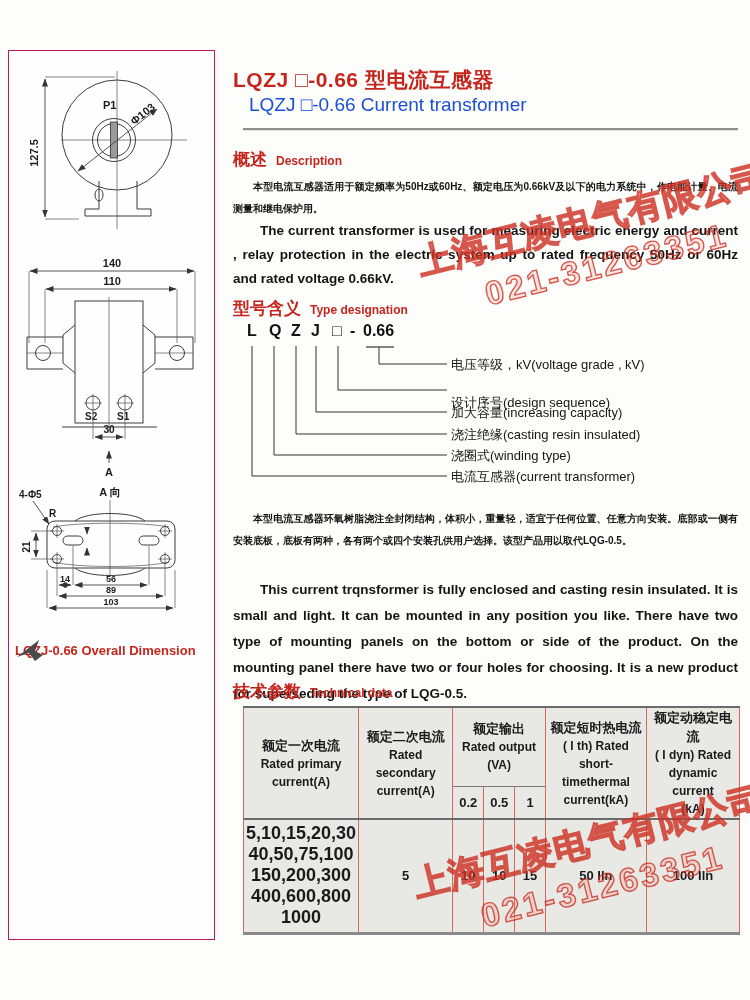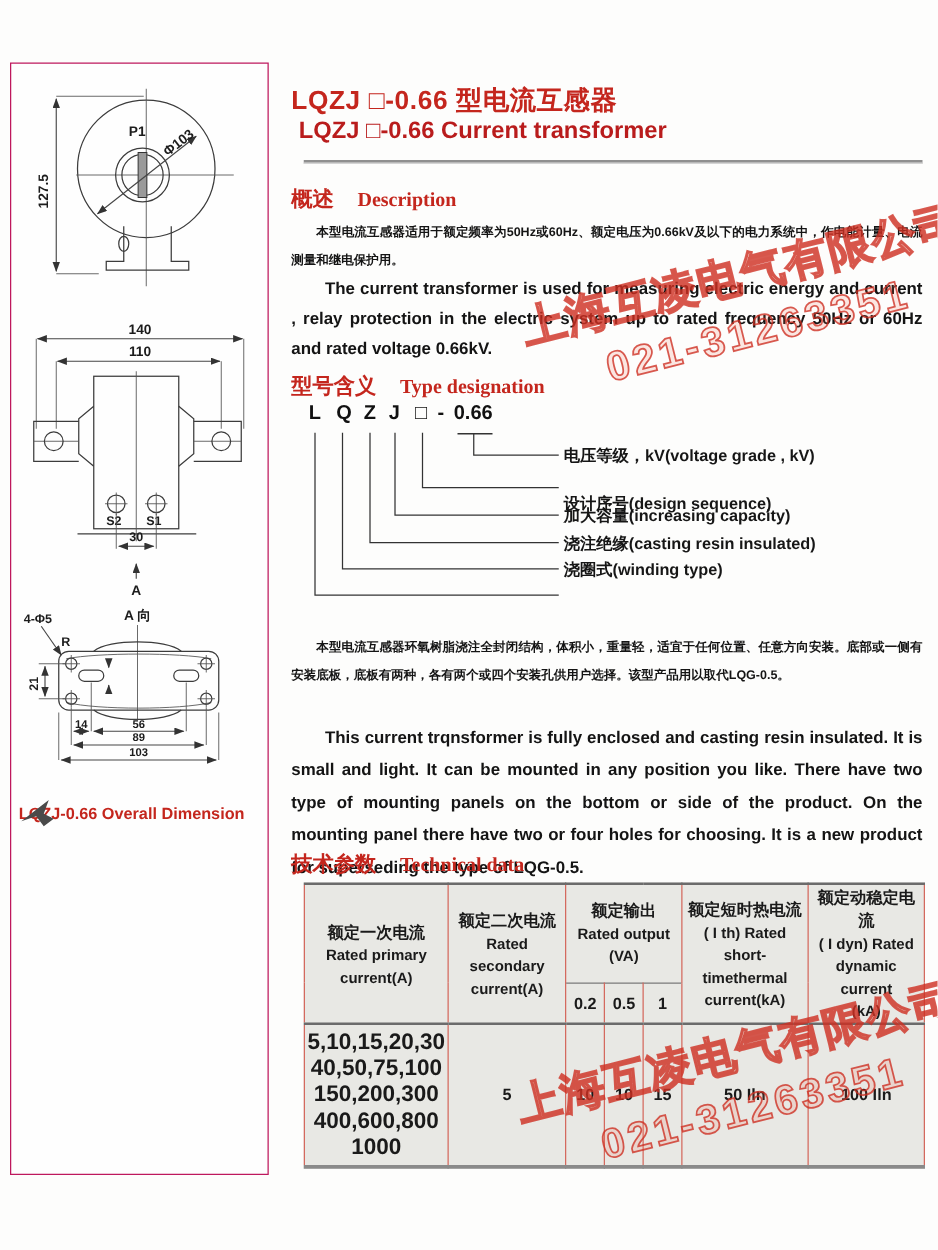--- a/index.html
+++ b/index.html
@@ -14,33 +14,33 @@
   svg text{font-family:"Liberation Sans","DejaVu Sans",sans-serif;fill:#1c1c1c;font-weight:bold;}
   .dline{stroke:#3c3c3c;stroke-width:1;fill:none;}
   .thin{stroke:#555;stroke-width:0.7;fill:none;}
   .dim{stroke:#444;stroke-width:0.9;fill:none;}
   .caption-row{position:absolute;left:6px;top:586px;width:195px;}
   .caption-text{color:#c4261d;font-weight:bold;font-size:13px;margin-top:6px;}
 
   
   .content{position:absolute;left:233px;top:0;width:507px;height:800px;}
   .title-zh{position:absolute;top:66px;left:0;color:#c4261d;font-weight:bold;font-size:21px;letter-spacing:0.5px;}
-  .title-en{position:absolute;top:94px;left:6px;color:#b91c1c;font-weight:bold;font-size:19px;}
+  .title-en{position:absolute;top:94px;left:16px;color:#1d4ed8;font-weight:normal;font-size:19px;}
   .rule{position:absolute;top:128px;left:10px;width:495px;height:2px;background:#8f8f8f;border-bottom:1px solid #e2e2e2;}
   .sec{position:absolute;left:0;color:#c4261d;font-weight:bold;font-size:17px;margin:0;}
-  .sec .en{font-size:16px;margin-left:19px;font-family:Liberation Serif, serif;}
+  .sec .en{font-size:12px;margin-left:9px;}
   .para{position:absolute;left:0;width:505px;color:#141414;font-weight:bold;text-align:justify;text-indent:2em;margin:0;}
   .p-zh{font-size:10px;line-height:22px;}
   .p-en{font-size:13.5px;}
 
   
   .type-diagram{position:absolute;top:322px;left:0;width:507px;height:168px;}
   .code-letter{position:absolute;top:0;font-size:16px;font-weight:bold;color:#111;}
   .fanout{position:absolute;left:0;top:24px;}
-  .fan-label{position:absolute;left:218px;font-size:13px;font-weight:bold;color:#161616;white-space:nowrap;}
+  .fan-label{position:absolute;left:218px;font-size:13px;font-weight:normal;color:#161616;white-space:nowrap;}
 
   
   .tech-table{position:absolute;top:706px;left:10px;border-collapse:collapse;background:#e8e8e4;
               border-top:2px solid #6b6b6b;border-bottom:3px solid #8a8a8a;
               border-left:1px solid #d4695e;border-right:1px solid #d4695e;}
   .tech-table th,.tech-table td{border-left:1px solid #d4695e;border-right:1px solid #d4695e;
               padding:0 2px;font-weight:bold;color:#1a1a1a;text-align:center;vertical-align:middle;}
   .tech-table .hzh{font-size:13px;line-height:19px;}
   .tech-table .hen{font-size:12px;line-height:18px;font-weight:bold;}
   .tech-table .subrow th{border-top:1.5px solid #7a7a7a;font-size:13px;height:22px;}
@@ -191,20 +191,21 @@
       <span class="code-letter" style="left:130px">0.66</span>
       <svg class="fanout" width="507" height="136" viewBox="0 0 507 136">
         <path d="M133,1 H161" stroke="#333" stroke-width="1.2" fill="none"></path>
         <path d="M146,1 V18 H214 M105,0 V44 H214 M83,0 V66 H214 M63,0 V88 H214 M41,0 V109 H214 M19,0 V130 H214" stroke="#333" stroke-width="1" fill="none"></path>
       </svg>
       <div class="fan-label" style="top:34px">电压等级，kV(voltage grade , kV)</div>
       <div class="fan-label" style="top:72px">设计序号(design sequence)</div>
       <div class="fan-label" style="top:82px">加大容量(increasing capacity)</div>
       <div class="fan-label" style="top:104px">浇注绝缘(casting resin insulated)</div>
       <div class="fan-label" style="top:125px">浇圈式(winding type)</div>
+      <div class="fan-label" style="top:146px">电流互感器(current transformer)</div>
     </div>
 
     <p class="para p-zh" style="top:508px">本型电流互感器环氧树脂浇注全封闭结构，体积小，重量轻，适宜于任何位置、任意方向安装。底部或一侧有安装底板，底板有两种，各有两个或四个安装孔供用户选择。该型产品用以取代LQG-0.5。</p>
     <p class="para p-en" style="top:577px;line-height:26px">This current trqnsformer is fully enclosed and casting resin insulated. It is small and light. It can be mounted in any position you like. There have two type of mounting panels on the bottom or side of the product. On the mounting panel there have two or four holes for choosing. It is a new product for superseding the type of LQG-0.5.</p>
 
     <h2 class="sec" style="top:680px">
       <span>技术参数</span><span class="en">Technical data</span>
     </h2>
 
     <table class="tech-table">

